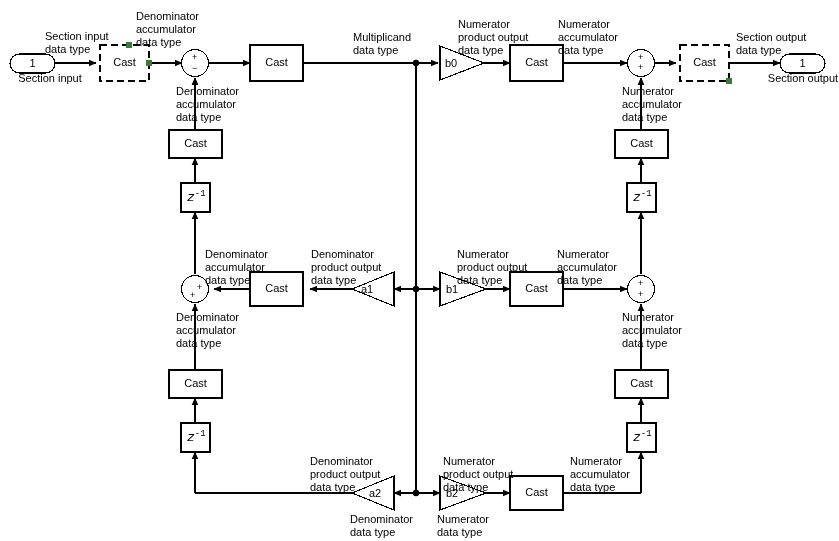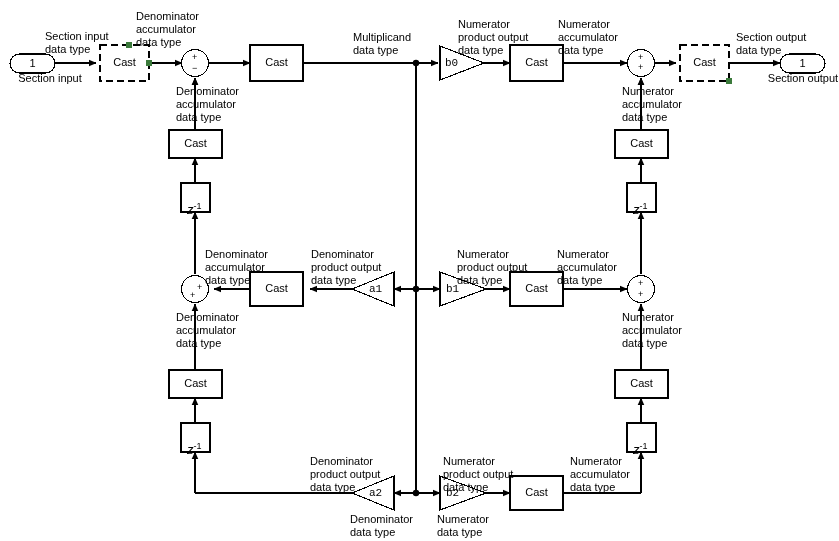--- a/index.html
+++ b/index.html
@@ -1,23 +1,23 @@
 <!DOCTYPE html>
 <html><head>
 <meta charset="utf-8">
 <style>
   html,body{margin:0;padding:0;background:#ffffff;}
   body{font-family:"Liberation Sans", sans-serif;}
   #stage{position:relative;width:839px;height:541px;background:#ffffff;overflow:hidden;}
   #stage svg{position:absolute;left:0;top:0;width:839px;height:541px;}
   .lbl{position:absolute;font-family:"Liberation Sans", sans-serif;font-size:11px;line-height:13px;color:#000;white-space:pre;}
   .blk-txt{position:absolute;font-family:"Liberation Sans", sans-serif;font-size:11px;color:#000;text-align:center;white-space:nowrap;}
-  .gain-txt{position:absolute;font-family:Liberation Mono, monospace;font-size:11px;color:#000;white-space:nowrap;}
+  .gain-txt{position:absolute;font-family:Liberation Sans, sans-serif;font-size:11px;color:#000;white-space:nowrap;}
   .port-txt{position:absolute;font-family:"Liberation Sans", sans-serif;font-size:11px;color:#000;text-align:center;white-space:nowrap;}
-  .zlbl{position:absolute;font-family:Liberation Sans, sans-serif;font-style:italic;font-size:13px;color:#000;white-space:nowrap;margin-top:12px;}
+  .zlbl{position:absolute;font-family:Liberation Mono, monospace;font-style:italic;font-size:13px;color:#000;white-space:nowrap;}
   .zsup{font-size:9px;vertical-align:super;font-style:normal;}
   .sgn{position:absolute;font-family:"Liberation Sans", sans-serif;font-size:9px;color:#000;line-height:9px;}
 </style>
 </head>
 <body>
 
 <div id="stage">
 
   <svg viewBox="0 0 839 541" xmlns="http://www.w3.org/2000/svg">
     <defs>
@@ -154,21 +154,21 @@
   <div class="blk-txt" style="left:510px;top:486px;width:53px;">Cast</div>
 
   <div class="zlbl" style="left:187px;top:189px;"><span>z</span><span class="zsup">-1</span></div>
   <div class="zlbl" style="left:633px;top:189px;"><span>z</span><span class="zsup">-1</span></div>
   <div class="zlbl" style="left:187px;top:429px;"><span>z</span><span class="zsup">-1</span></div>
   <div class="zlbl" style="left:633px;top:429px;"><span>z</span><span class="zsup">-1</span></div>
 
   <div class="gain-txt" style="left:445px;top:57px;">b0</div>
   <div class="gain-txt" style="left:446px;top:283px;">b1</div>
   <div class="gain-txt" style="left:446px;top:487px;">b2</div>
-  <div class="gain-txt" style="left:369px;top:283px;">a1</div>
+  <div class="gain-txt" style="left:361px;top:283px;">a1</div>
   <div class="gain-txt" style="left:369px;top:487px;">a2</div>
 
   <div class="sgn" style="left:192px;top:53px;">+</div>
   <div class="sgn" style="left:192px;top:64px;">−</div>
 
   <div class="sgn" style="left:638px;top:53px;">+</div>
   <div class="sgn" style="left:638px;top:63px;">+</div>
 
   <div class="sgn" style="left:197px;top:283px;">+</div>
   <div class="sgn" style="left:190px;top:291px;">+</div>

